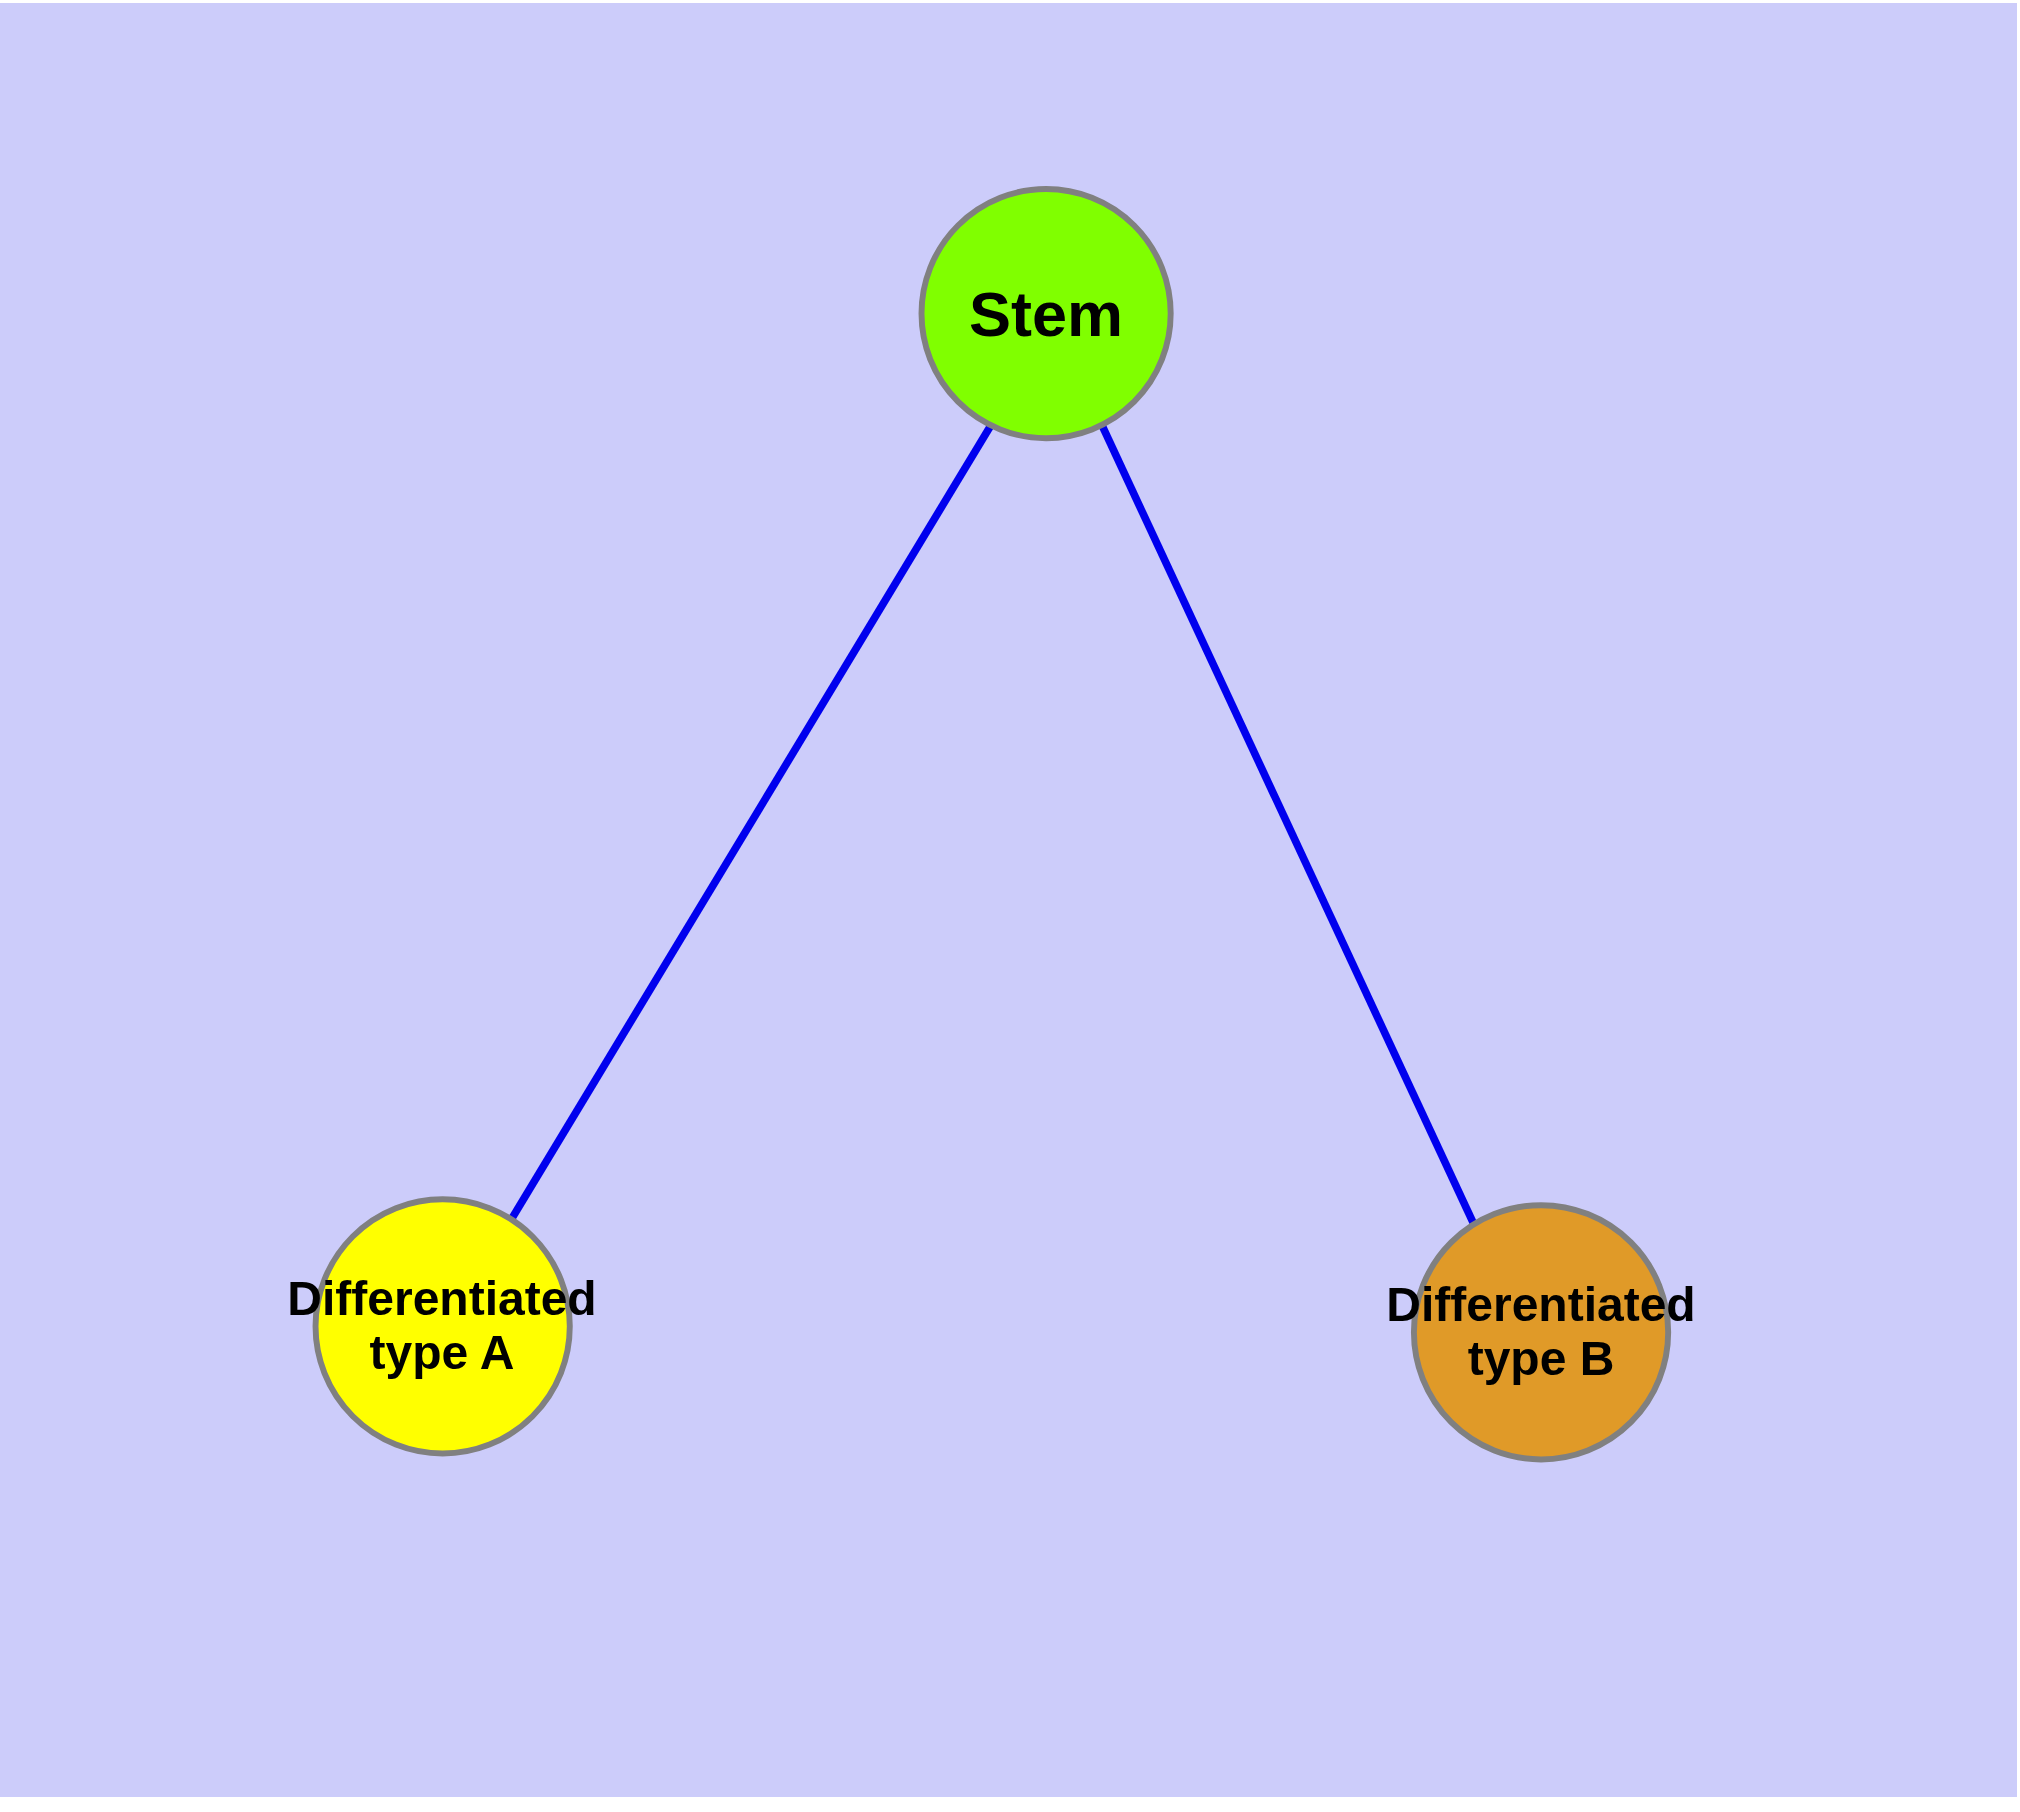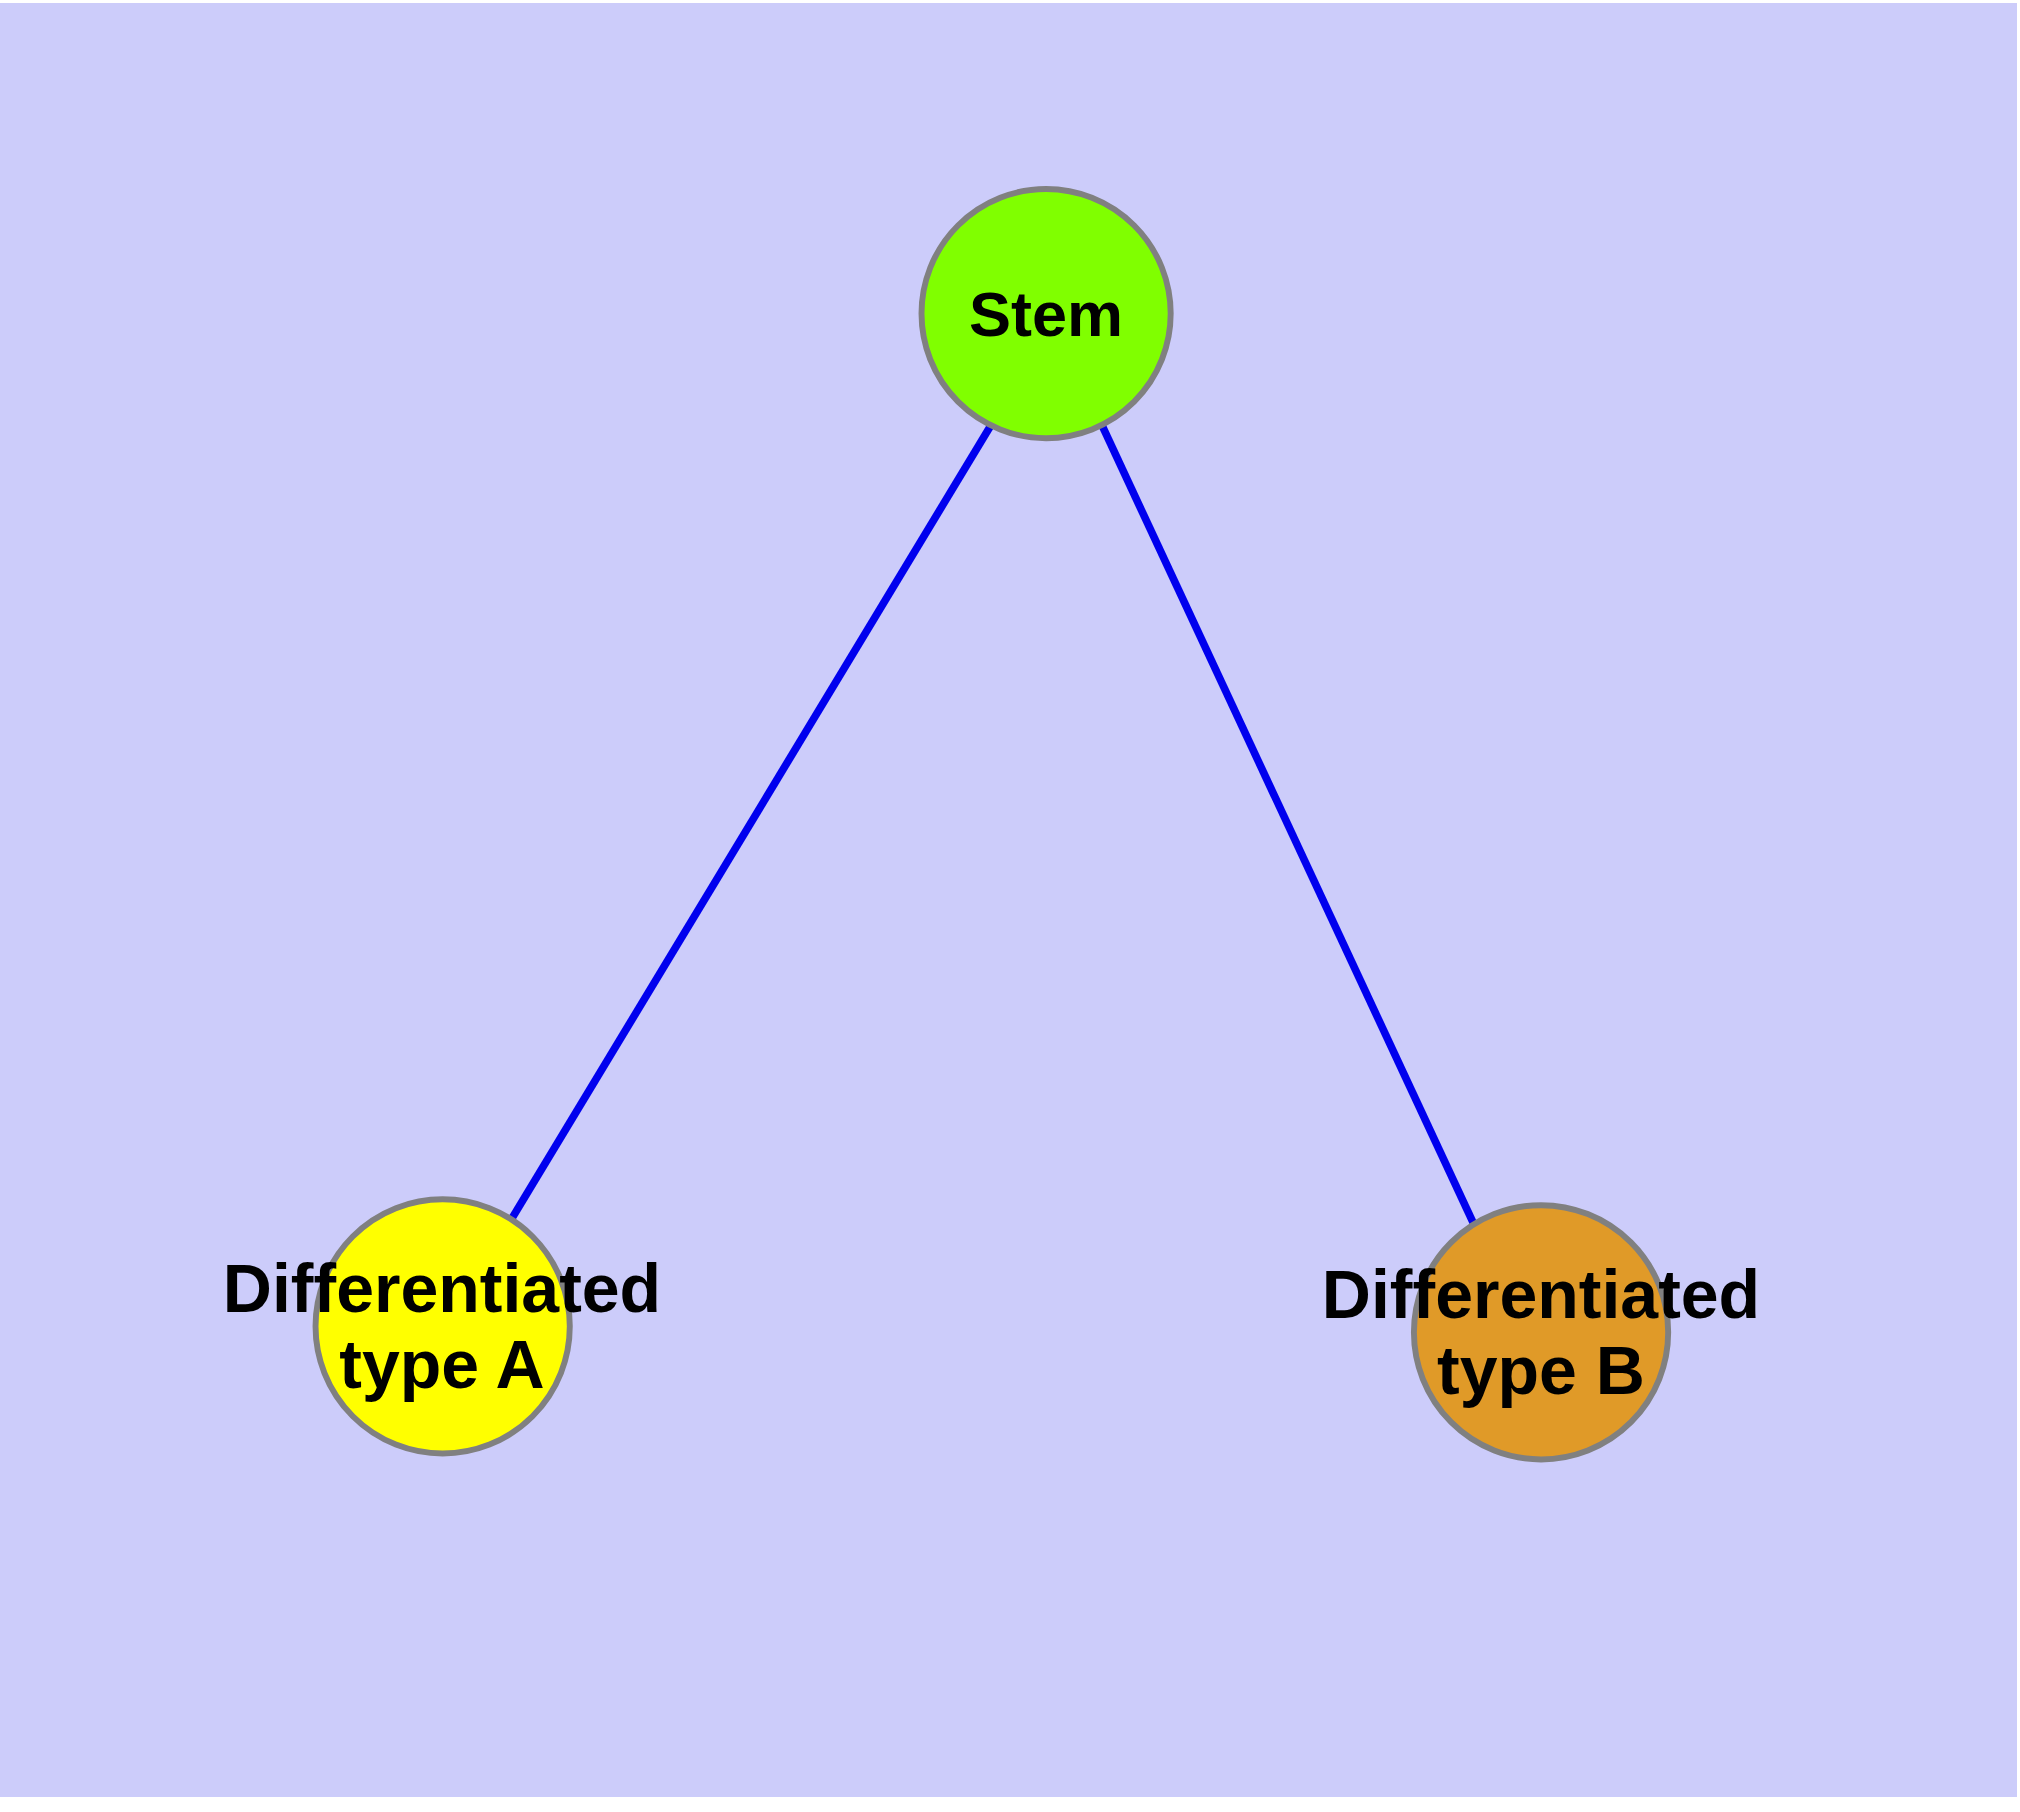--- a/index.html
+++ b/index.html
@@ -39,21 +39,21 @@
     text-align: center;
     white-space: pre;
     line-height: 1.12;
     pointer-events: none;
     transform: translate(-50%, -50%);
   }
   .label-stem {
     font-size: 63px;
   }
   .label-diff {
-    font-size: 68px;
+    font-size: 48px;
   }
 </style>
 </head>
 <body>
 
 <div id="canvas">
 
   <div id="plot-area" style="background: rgb(204, 204, 250);"></div>
 
   <svg id="graph-svg" viewBox="0 0 2384 2138" xmlns="http://www.w3.org/2000/svg">

